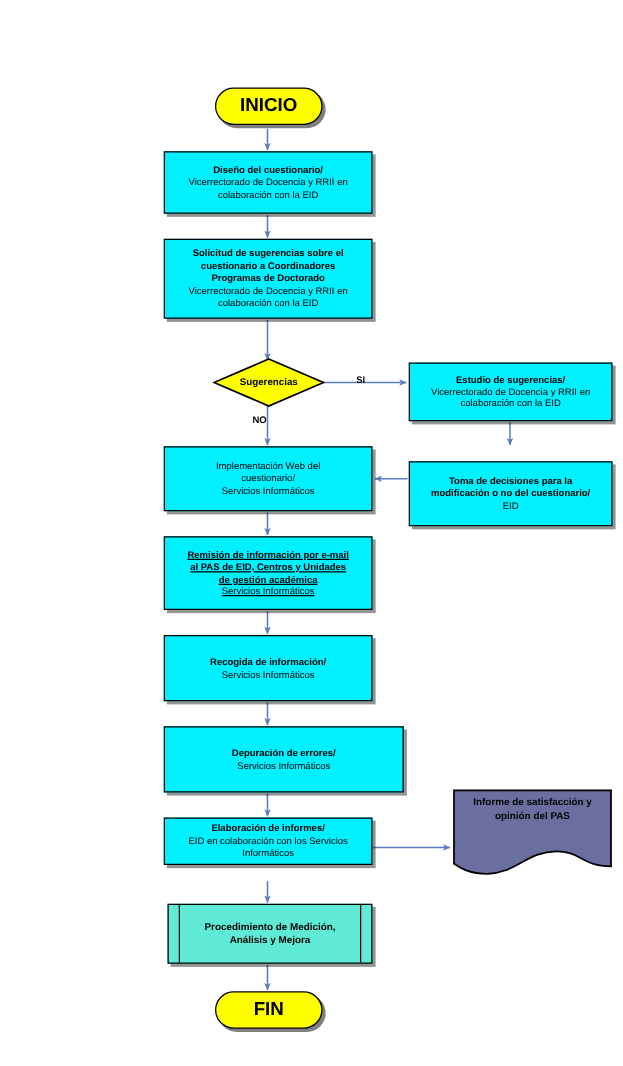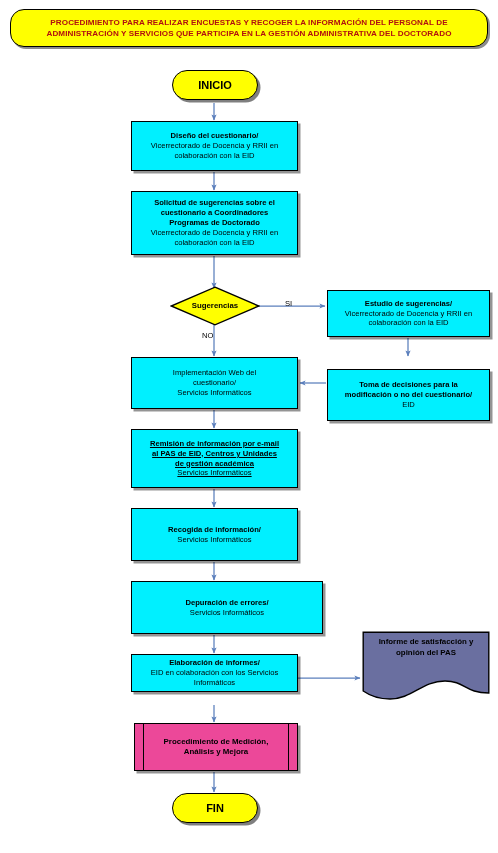--- a/index.html
+++ b/index.html
@@ -40,21 +40,21 @@
     box-shadow:2px 2px 0 rgba(0,0,0,.45);
   }
   .banner .ln{line-height:1.38;}
 
   
   .term{
     background:#ffff00;
     border:1.6px solid #000000;
     border-radius:17px;
     color:#000000;
-    font-size:11px;
+    font-size:15px;
     font-weight:bold;
     box-shadow:2.5px 2.5px 0 rgba(0,0,0,.5);
   }
 
   
   .proc{
     background:#00f0ff;
     border:1.4px solid #000000;
     color:#000000;
     font-size:7.6px;
@@ -70,21 +70,21 @@
   .diamond .dtext{
     position:absolute;
     left:0;top:0;width:100%;height:100%;
     display:flex;align-items:center;justify-content:center;
     font-size:7.8px;font-weight:bold;color:#000000;
     pointer-events:none;
   }
 
   
   .predef{
-    background:#ec4899;
+    background:#5eead4;
     border:1.4px solid #000000;
     color:#000000;
     font-size:7.9px;
     font-weight:bold;
     box-shadow:2.5px 2.5px 0 rgba(0,0,0,.42);
   }
   .predef::before,.predef::after{
     content:"";
     position:absolute;
     top:0;bottom:0;
@@ -104,21 +104,21 @@
     font-size:7.9px;font-weight:bold;color:#000000;
     line-height:1.35;
     pointer-events:none;
   }
 
   
   .elabel{
     position:absolute;
     font-size:7.6px;
     color:#000000;
-    font-weight:normal;
+    font-weight:bold;
     z-index:4;
   }
 </style>
 </head>
 <body>
 
 <div id="canvas">
 
   <svg width="498" height="853" style="position:absolute;left:0;top:0;z-index:1;">
     <defs>
@@ -151,24 +151,20 @@
       <line x1="214" y1="635" x2="214" y2="653"></line>
 
       <line x1="298" y1="678" x2="360" y2="678"></line>
 
       <line x1="214" y1="705" x2="214" y2="722"></line>
 
       <line x1="214" y1="772" x2="214" y2="792"></line>
     </g>
   </svg>
 
-  <div class="node banner" style="left:10px;top:9px;width:478px;height:38px;">
-    <span class="ln">PROCEDIMIENTO PARA REALIZAR  ENCUESTAS Y RECOGER LA INFORMACIÓN DEL PERSONAL DE</span>
-    <span class="ln">ADMINISTRACIÓN Y SERVICIOS QUE PARTICIPA EN LA GESTIÓN ADMINISTRATIVA DEL DOCTORADO</span>
-  </div>
 
   <div class="node term" style="left:172px;top:70px;width:86px;height:30px;">
     <span class="ln">INICIO</span>
   </div>
 
   <div class="node proc" style="left:131px;top:121px;width:167px;height:50px;">
     <span class="ln b">Diseño del cuestionario/</span>
     <span class="ln">Vicerrectorado de Docencia y RRII en</span>
     <span class="ln">colaboración con la EID</span>
   </div>

